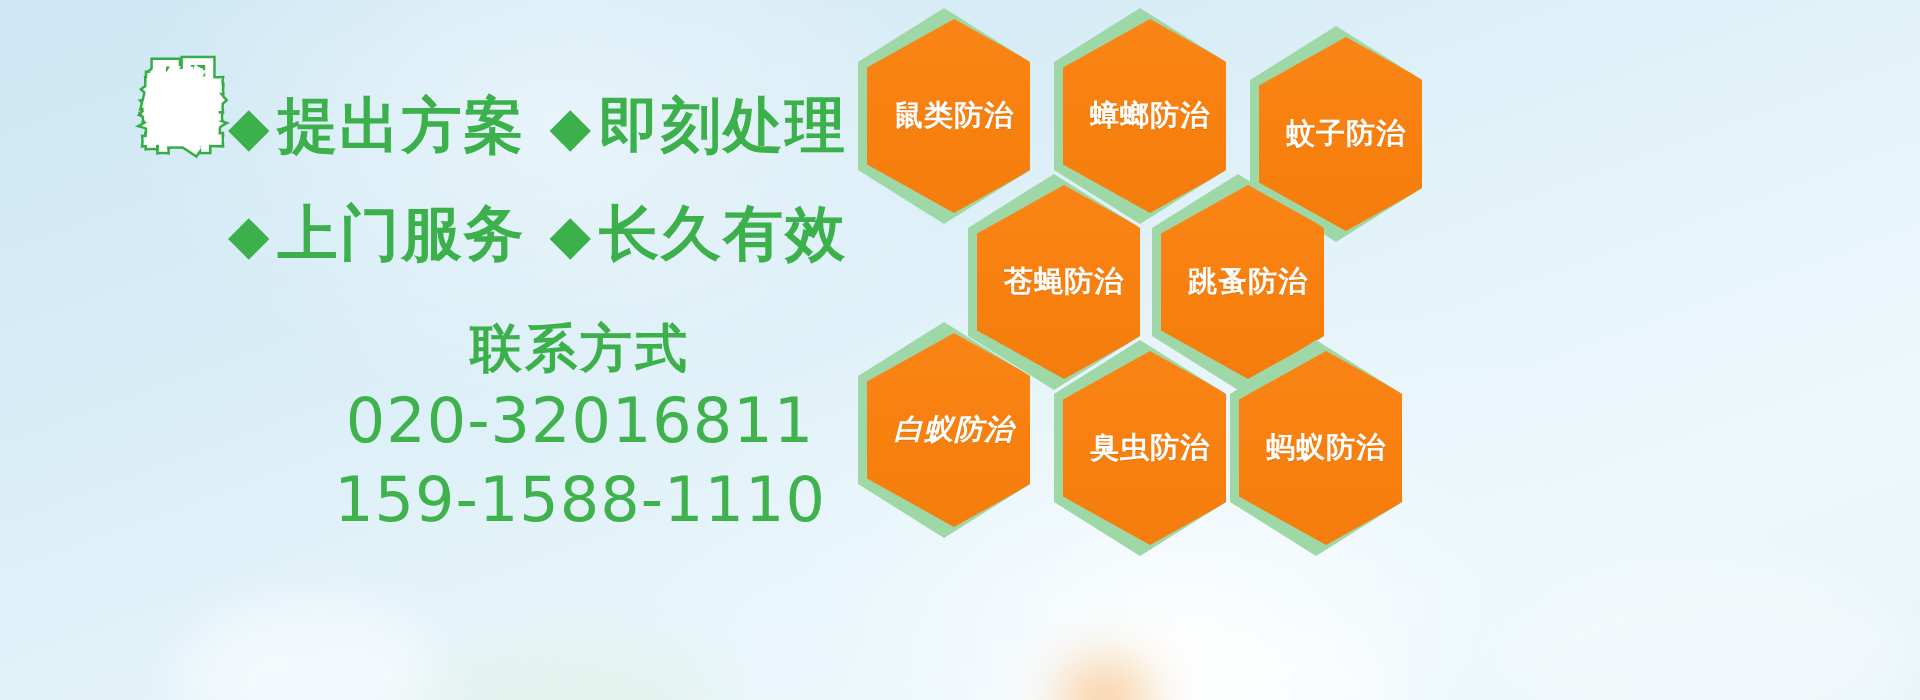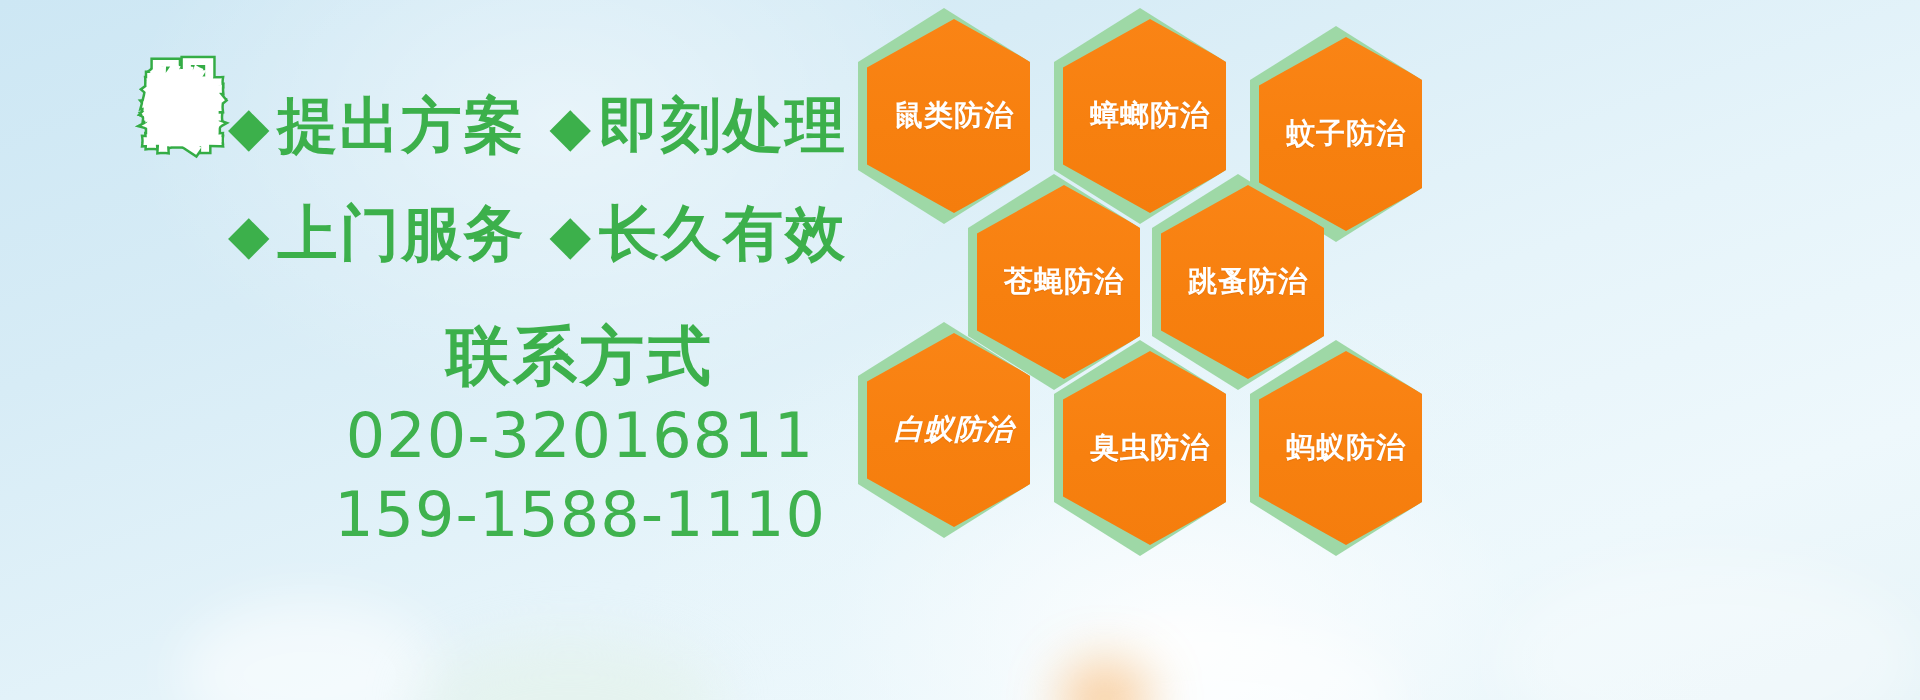--- a/index.html
+++ b/index.html
@@ -73,21 +73,21 @@
 
   
   #contact{
     position:absolute;
     left:300px; top:316px;
     width:560px;
     text-align:center;
     color:#3cb04b;
   }
   #contact-label{
-    font-size:64px;
+    font-size:52px;
     font-weight:bold;
     letter-spacing:3px;
     line-height:1.25;
   }
   .phone{
     font-size:62px;
     font-weight:normal;
     letter-spacing:1px;
     line-height:1.28;
     color:#3fb24e;
@@ -198,21 +198,21 @@
     <div class="hex" style="left:0px;  top:328px;font-style:italic;">
       <div class="hex-inner">
         <span class="hex-label">白蚁防治</span>
       </div>
     </div>
     <div class="hex" style="left:196px; top:346px;">
       <div class="hex-inner">
         <span class="hex-label">臭虫防治</span>
       </div>
     </div>
-    <div class="hex" style="left:392px; top:346px;">
+    <div class="hex" style="left:372px; top:346px;">
       <div class="hex-inner">
         <span class="hex-label">蚂蚁防治</span>
       </div>
     </div>
 
   </div>
 
 </div>
 
 </body></html>

